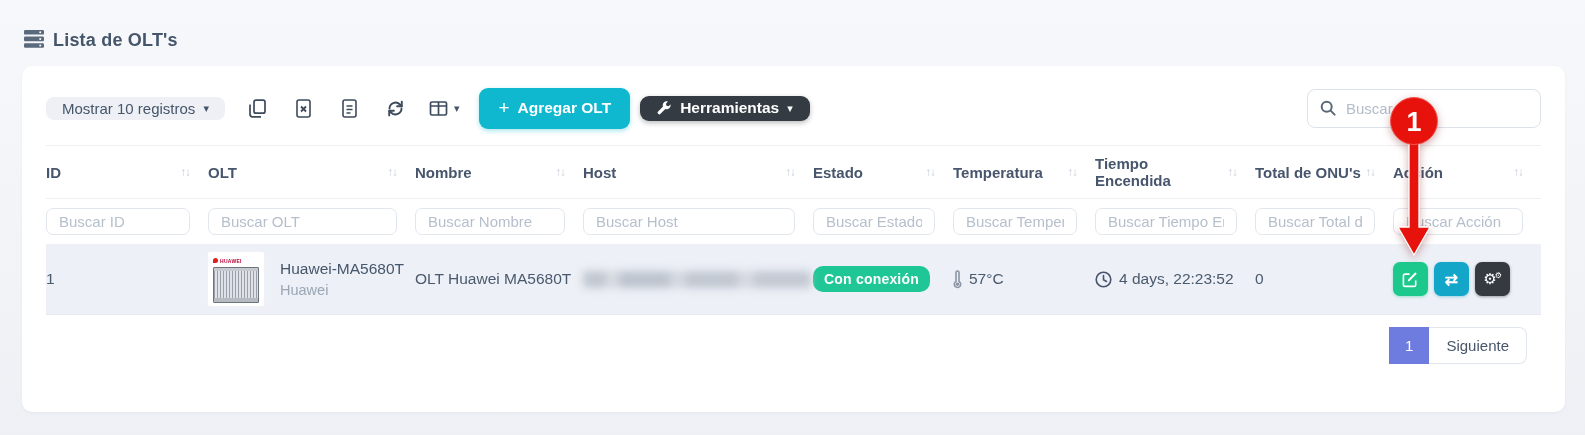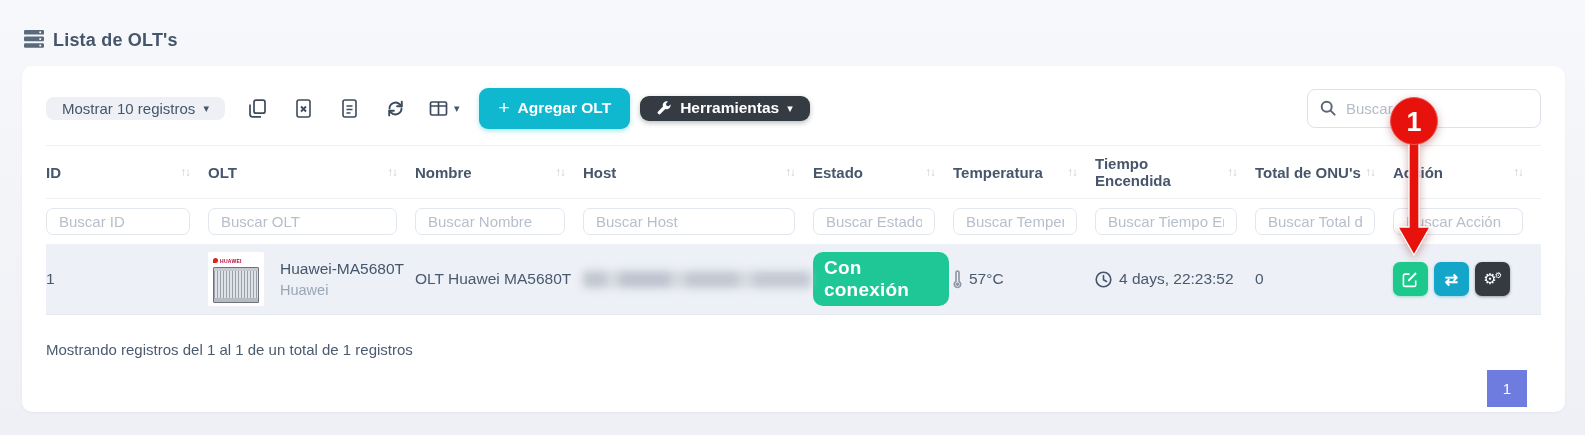--- a/index.html
+++ b/index.html
@@ -84,21 +84,21 @@
   .olt-chassis { flex:1; margin-top:2px; border:1px solid #6d737b; border-radius:1px;
     background:repeating-linear-gradient(90deg,#9aa0a9 0 1px,#dfe2e6 1px 3px);
     box-shadow:inset 0 3px 0 #c6c9cf, inset 0 -4px 0 #b6bac1; }
   .olt-text .name { color:#45566b; }
   .olt-text .vendor { color:#9aa6b4; font-size:14.5px; margin-top:4px; }
   .redacted {
     width:228px; height:17px; border-radius:3px; opacity:.8; filter:blur(4px);
     background:linear-gradient(90deg,#b7bdc7 0 10%,#d2d5dc 10% 16%,#b2b9c5 16% 38%,#ced2d9 38% 45%,#b7bdc8 45% 68%,#d0d3da 68% 75%,#b9bfca 75% 100%);
   }
   .badge-success {
-    display:inline-block; background:#1ec795; color:#fff; font-size:19px; font-weight:700;
+    display:inline-block; background:#1ec795; color:#fff; font-size:14px; font-weight:700;
     padding:5px 11px 5px; border-radius:10px; letter-spacing:.2px;
   }
   .cell-icon-text { display:flex; align-items:center; gap:7px; }
   .cell-icon-text svg { flex:none; }
   
   .actions { display:flex; gap:6px; }
   .act-btn { width:35px; height:34px; border:none; border-radius:7px; cursor:pointer;
     display:inline-flex; align-items:center; justify-content:center; color:#fff; }
   .act-btn svg { width:17px; height:17px; }
   .act-edit { background:#1dc88c; box-shadow:0 1px 3px rgba(29,200,140,.4); }
@@ -339,25 +339,25 @@
             </button>
             <button class="act-btn act-gear">
               <span>⚙<sup style="font-size:8px;margin-left:-2px;">⚙</sup></span>
             </button>
           </div>
         </td>
       </tr>
     </tbody>
   </table>
 
-  <div class="table-summary">Mostrando registros del 1 al 1 de un total de 1 registros</div>
 
   <div class="pagination-wrap">
     <div class="pagination">
       <button class="page-btn active">1</button>
+      <button class="page-btn next">Siguiente</button>
     </div>
   </div>
 </div>
 
 <svg class="annotation" viewBox="0 0 1585 435">
   <g style="filter:drop-shadow(0 3px 4px rgba(120,20,20,.35));">
     <path d="M1409 140 L1409 227 L1398 227 L1414 255 L1430 227 L1419 227 L1419 140 Z" fill="#e8120c" stroke="#ffffff" stroke-width="1.3"></path>
     <circle cx="1414" cy="121" r="23.5" fill="#e8120c" stroke="#f25550" stroke-width="1"></circle>
     <text x="1414" y="131" text-anchor="middle" font-family="Liberation Sans, DejaVu Sans, sans-serif" font-size="27" font-weight="bold" fill="#ffffff">1</text>
   </g>

